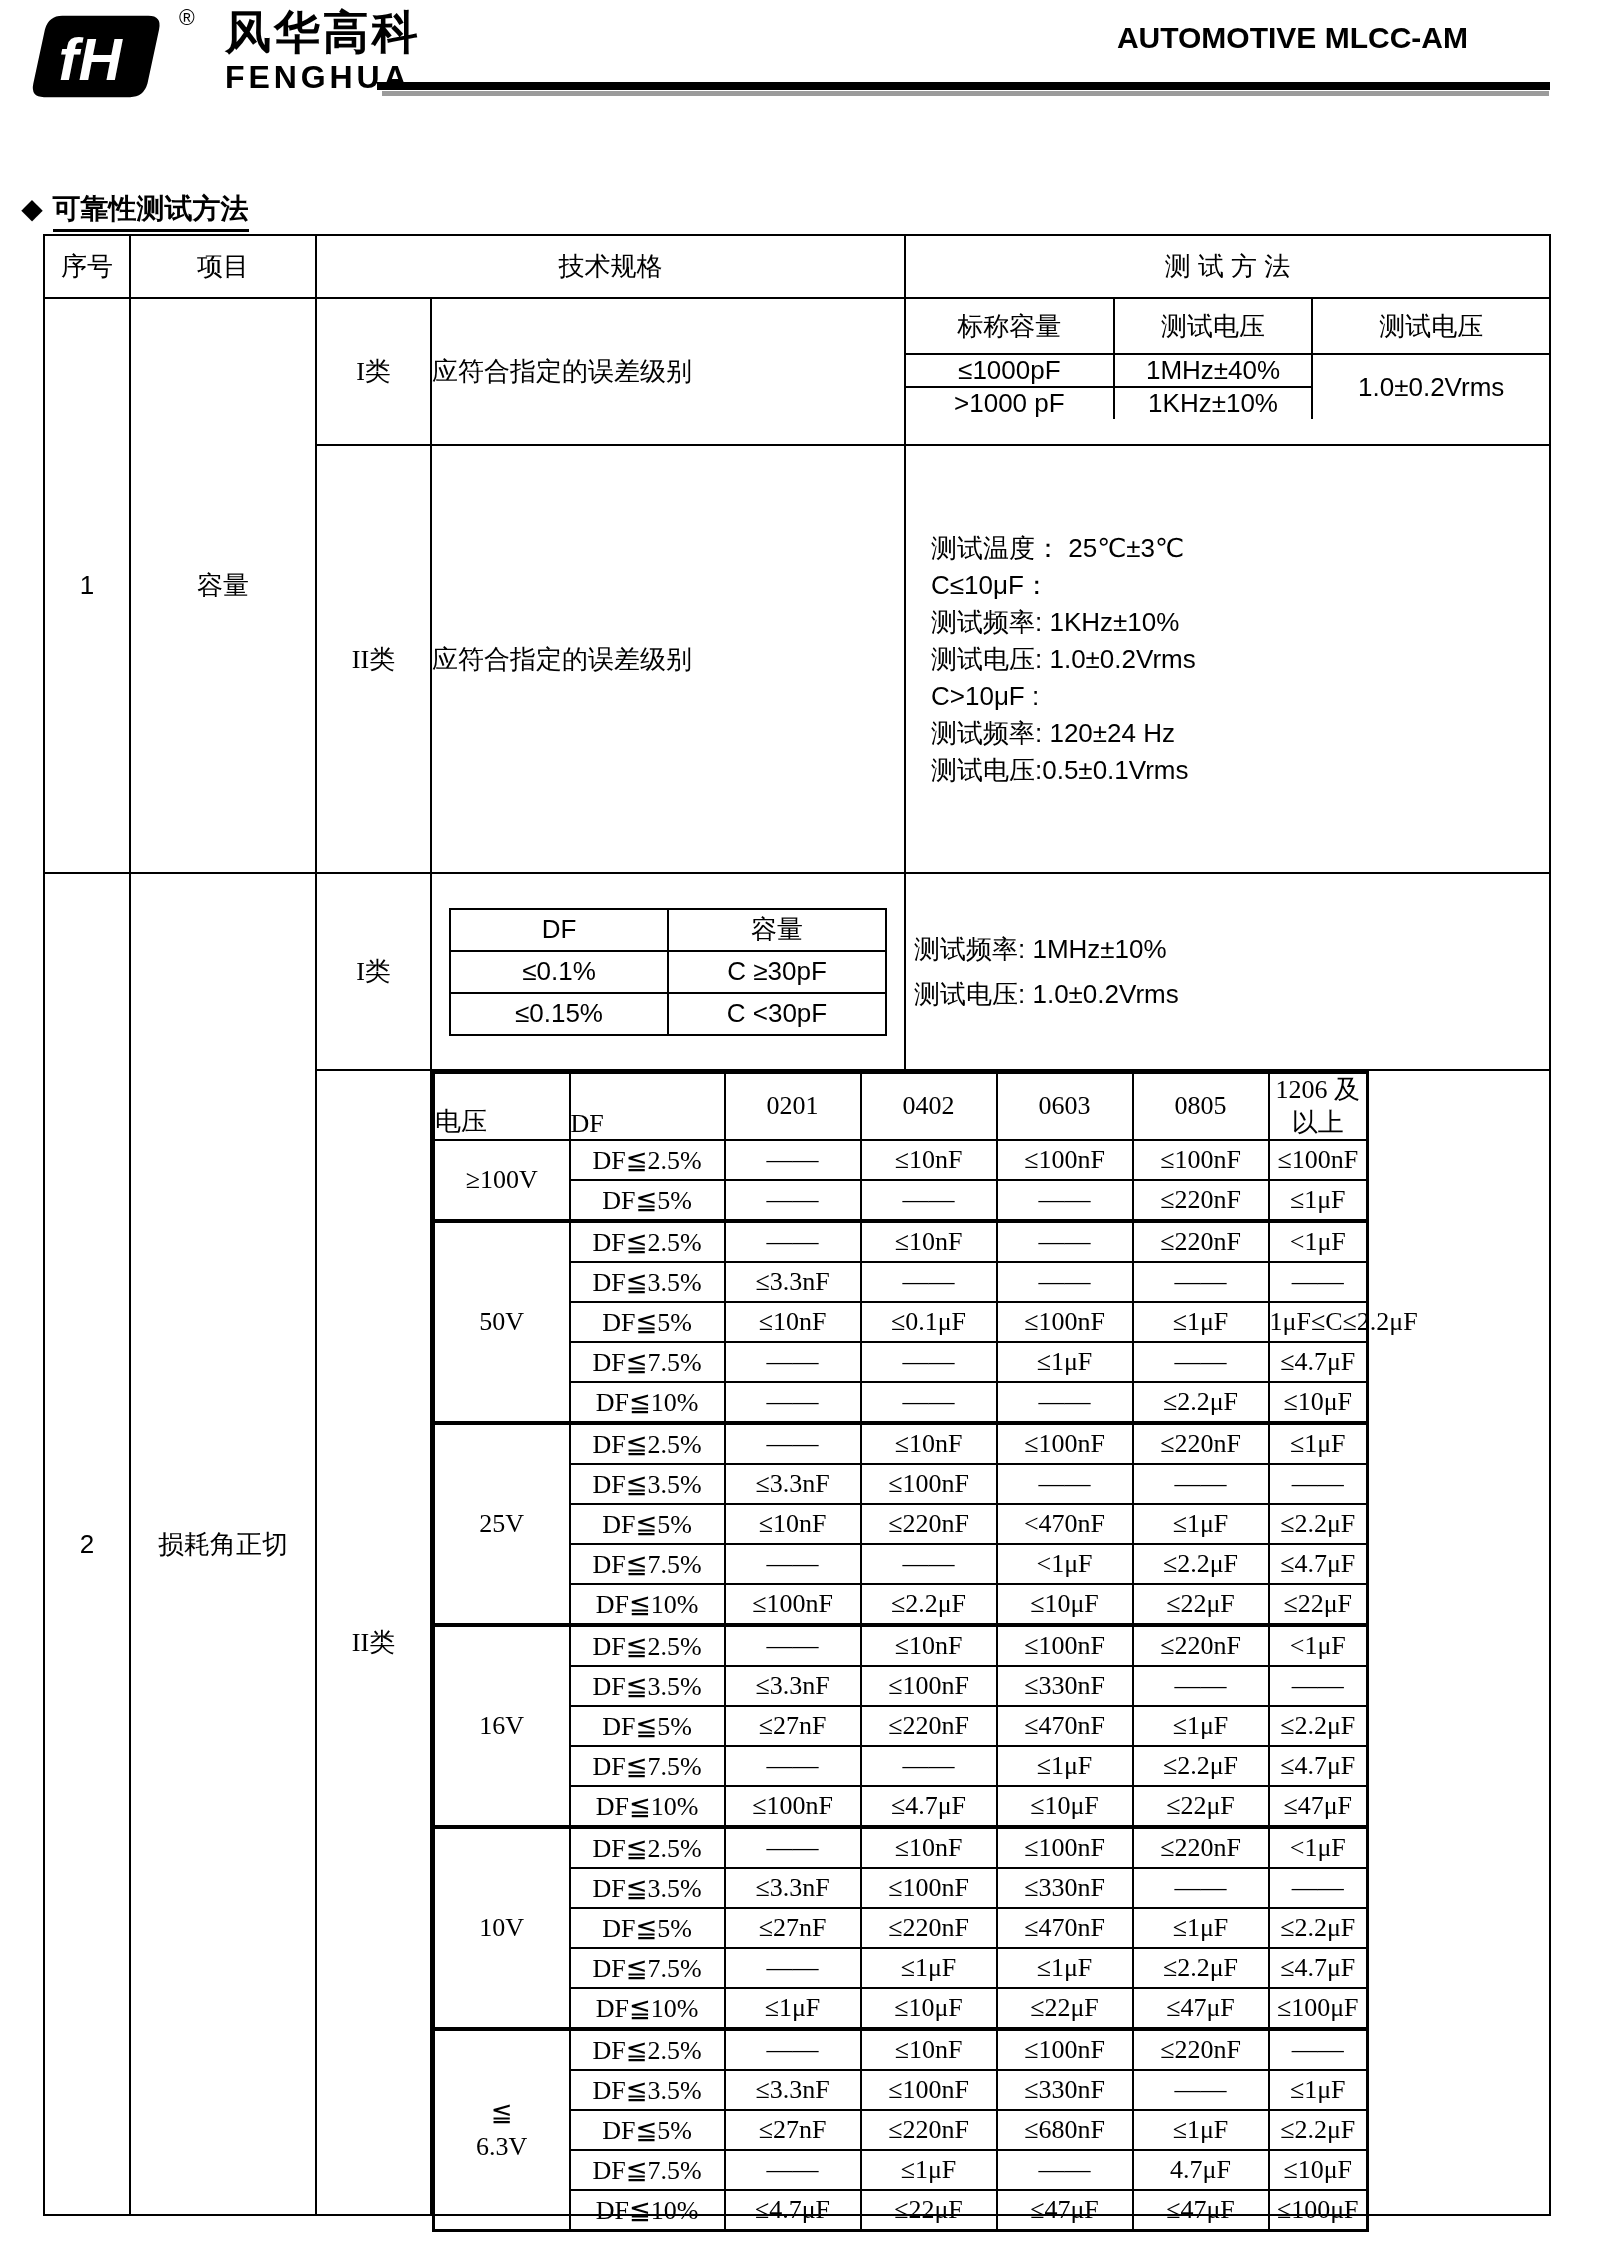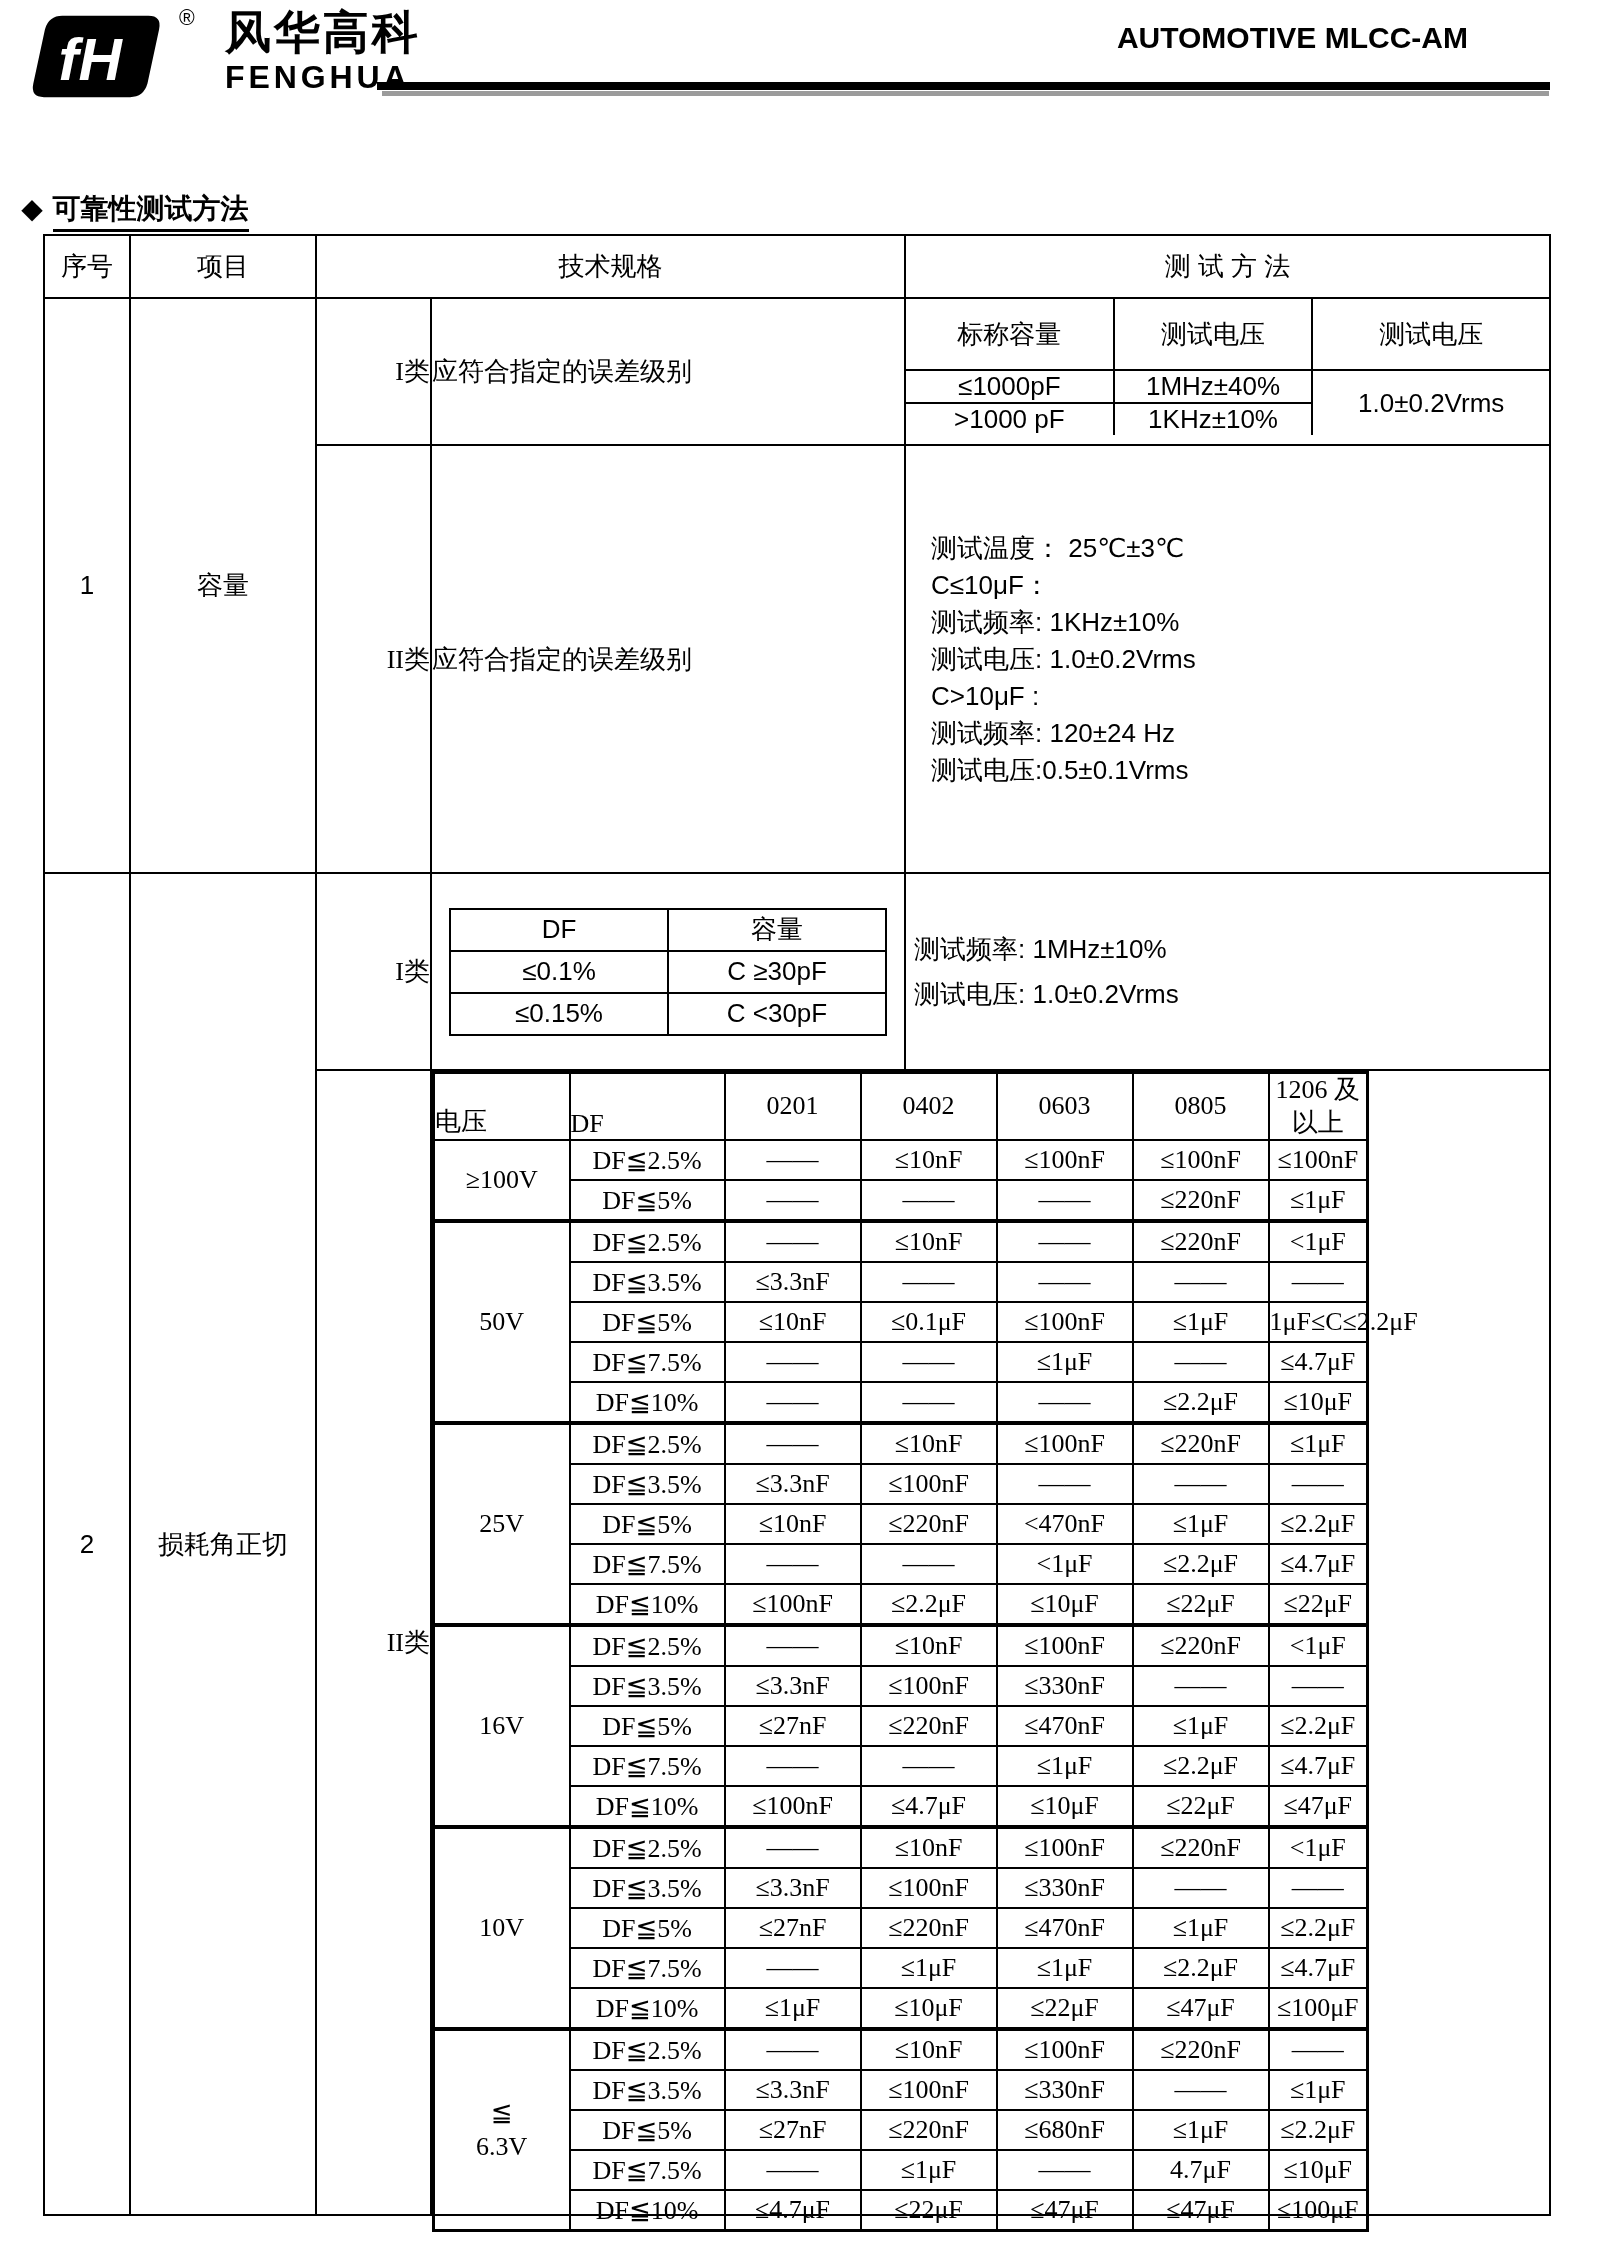--- a/index.html
+++ b/index.html
@@ -29,32 +29,32 @@
   .outer{position:absolute;left:43px;top:234px;width:1507px;table-layout:fixed;}
   .outer>tbody>tr>th,.outer>tbody>tr>td{border:2.4px solid #000;padding:0;}
   .outer{border:2.9px solid #000;}
   .r-head{height:63px;}
   .r1a{height:147px;}
   .r1b{height:428px;}
   .r2a{height:197px;}
   .r2b{height:1143px;}
   .hcell{font-size:26px;font-weight:400;text-align:center;vertical-align:middle;}
   .ccell{font-size:26px;text-align:center;vertical-align:middle;}
-  .class-label{font-size:26px;text-align:right;vertical-align:middle;font-family:"Liberation Serif","DejaVu Serif",serif;}
+  .class-label{font-size:26px;text-align:center;vertical-align:middle;font-family:"Liberation Serif","DejaVu Serif",serif;}
   .spec-text{font-size:26px;text-align:left;vertical-align:middle;padding-left:29px;}
   .nopad{padding:0 !important;vertical-align:top;}
 
   
   .capTable{width:100%;height:100%;table-layout:fixed;}
   .capTable th,.capTable td{border:2.4px solid #000;font-size:26px;font-weight:400;text-align:center;vertical-align:middle;padding:0;}
   .capTable .no-t{border-top:none;}
   .capTable .no-b{border-bottom:none;}
   .capTable .no-l{border-left:none;}
   .capTable .no-r{border-right:none;margin-top:48px;}
-  .capTable .hrow{height:71px;}
+  .capTable .hrow{height:55px;}
 
   
   .method1{padding-left:25px;font-size:26px;line-height:37px;}
 
   
   .dfSmall{width:438px;margin:0 auto;table-layout:fixed;}
   .dfSmall td{border:2.4px solid #000;font-size:26px;text-align:center;vertical-align:middle;height:40px;padding:0;}
 
   .method2{padding-left:8px;font-size:26px;line-height:45px;}
 

